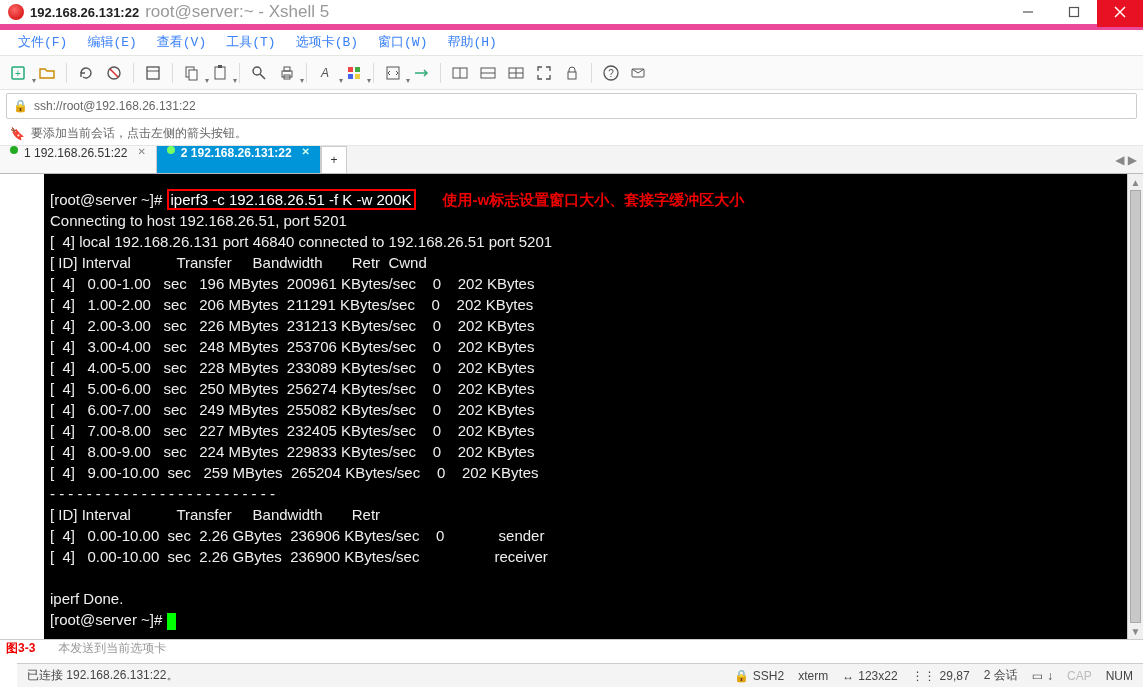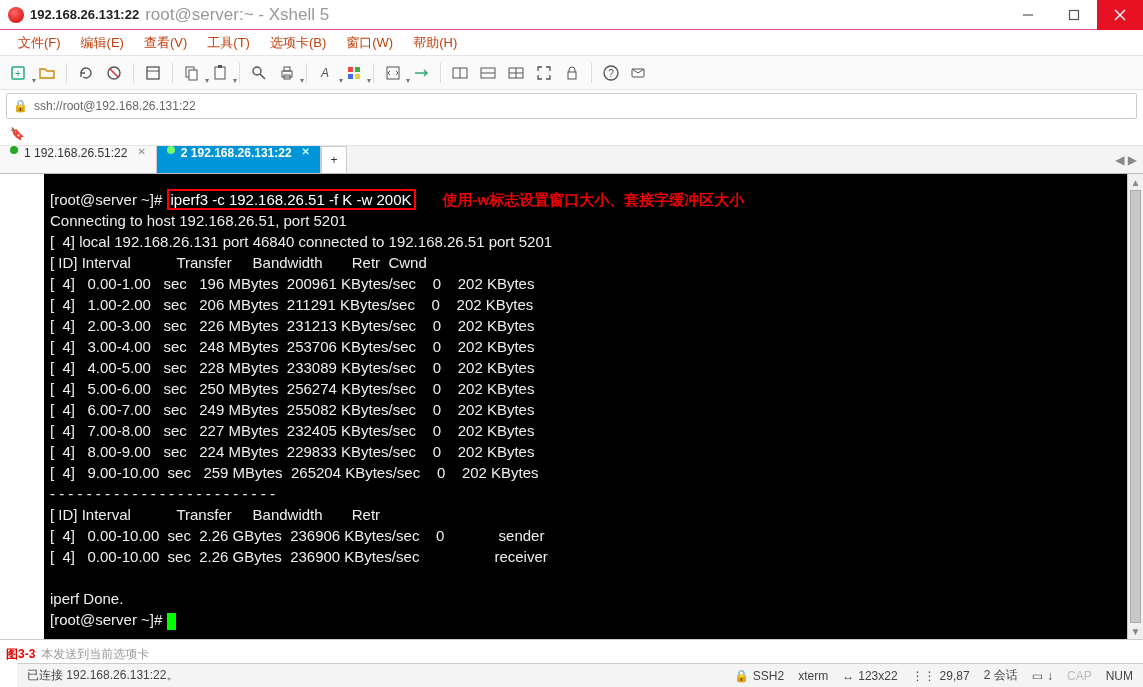--- a/index.html
+++ b/index.html
@@ -1,26 +1,26 @@
 <!DOCTYPE html>
 <html><head>
 <meta charset="utf-8">
 <style>
 * { margin:0; padding:0; box-sizing:border-box; font-family:"Microsoft YaHei","Segoe UI",Tahoma,sans-serif; }
 body { width:1143px; height:687px; background:#fff; font-size:12px; color:#333; display:flex; flex-direction:column; overflow:hidden;}
-.titlebar { height:30px; background:#fff; display:flex; align-items:center; border-bottom:1px solid #ec4899;}
+.titlebar { height:30px; background:#fff; display:flex; align-items:center; border-bottom:6px solid #ec4899;}
 .titlebar .appicon { width:16px; height:16px; margin:0 6px 0 8px; background:radial-gradient(circle at 40% 35%,#f66,#c00); border-radius:50%; }
 .titlebar .title-main { font-weight:bold; color:#222; font-size:13px;}
 .titlebar .title-sub { color:#999; margin-left:6px; font-size:17px;}
 .titlebar .spacer { flex:1; }
 .winbtn { width:46px; height:30px; display:flex; align-items:center; justify-content:center; color:#555;}
 .winbtn.close { background:#e81123; color:#fff;}
 .winbtn svg { width:12px; height:12px;}
 .menubar { height:26px; display:flex; align-items:center; padding:0 8px; gap:0; border-bottom:1px solid #e5e5e5;}
-.menubar .mitem { padding:0 10px; line-height:26px; color:#c2410c; font-size:13px;}
+.menubar .mitem { padding:0 10px; line-height:26px; color:#3b82f6; font-size:13px;font-family:Liberation Mono, monospace;}
 .toolbar { height:34px; display:flex; align-items:center; padding:0 8px; gap:6px; border-bottom:1px solid #e5e5e5; background:#fafafa;}
 .toolbar .ticon { width:22px; height:22px; display:flex; align-items:center; justify-content:center; color:#555; position:relative;}
 .toolbar .ticon svg{width:18px;height:18px;}
 .toolbar .sep { width:1px; height:20px; background:#ddd; margin:0 2px;}
 .toolbar .drop::after{content:"▾";font-size:8px;color:#777;position:absolute;right:-6px;bottom:-1px;}
 .addrbar { height:26px; display:flex; align-items:center; padding:0 6px; border:1px solid #ccc; margin:3px 6px; border-radius:2px; color:#666; gap:6px;}
 .addrbar .lockicon{color:#888;}
 .hintbar { height:24px; display:flex; align-items:center; padding:0 10px; color:#666; gap:6px; border-bottom:1px solid #e5e5e5;}
 .tabstrip { height:28px; display:flex; align-items:stretch; background:#f4f4f4; border-bottom:1px solid #bbb; position:relative;}
 .tabstrip .tab { display:flex; align-items:flex-start; padding:0 10px; gap:6px; border-right:1px solid #ccc; background:#f8f8f8; font-size:12px; color:#333;}
@@ -28,21 +28,21 @@
 .tabstrip .tab.active { background:#0095d9; color:#fff; font-weight:bold;}
 .tabstrip .tab.active .dot{background:#7f6;}
 .tabstrip .tab .x{color:#888;font-size:10px;margin-left:4px;}
 .tabstrip .tab.active .x{color:#cfe;}
 .tabstrip .addtab{width:26px; display:flex;align-items:center;justify-content:center;border:1px solid #ccc;border-bottom:none;background:#fff;margin-left:0;}
 .tabstrip .navarrows{margin-left:auto;display:flex;align-items:center;color:#888;padding:0 6px;gap:4px;}
 .terminal { flex:1; background:#000; color:#eee; font-family:"Courier New",Consolas,monospace; font-size:15px; line-height:19px; padding:16px 6px; white-space:pre; overflow:hidden; position:relative;margin-left:44px;}
 .terminal .cmd { border:2px solid #f00; color:#fff; padding:0 2px;}
 .terminal .note { color:#e00; font-weight:bold;}
 .terminal .cursor { display:inline-block; width:9px; height:17px; background:#0f0; vertical-align:middle;}
-.sendbar { height:24px; display:flex; align-items:flex-end; padding:0 6px; border-top:1px solid #ccc; color:#999; gap:6px;}
+.sendbar { height:24px; display:flex; align-items:flex-start; padding:0 6px; border-top:1px solid #ccc; color:#999; gap:23px;}
 .sendbar .label{color:#e00;font-weight:bold;}
 .statusbar { height:24px; display:flex; align-items:center; padding:0 10px; border-top:1px solid #ccc; background:#f4f4f4; color:#444; font-size:12px; gap:14px;margin-left:17px;}
 .statusbar .spacer{flex:1;}
 .statusbar .seg{display:flex;align-items:center;gap:4px;}
 .scrollbar{position:absolute;right:0;top:0;bottom:0;width:16px;background:#f0f0f0;border-left:1px solid #ccc;display:flex;flex-direction:column;align-items:center;}
 .scrollbar .arrow{height:16px;display:flex;align-items:center;justify-content:center;color:#888;font-size:10px;width:100%;}
 .scrollbar .track{flex:1;width:100%;position:relative;}
 .scrollbar .thumb{position:absolute;left:2px;right:2px;top:0;height:100%;background:#c8c8c8;border:1px solid #aaa;}
 </style>
 </head>
@@ -212,20 +212,21 @@
     </div>
 </div>
 
 <div class="addrbar">
   <span class="lockicon">🔒</span>
   <span>ssh://root@192.168.26.131:22</span>
 </div>
 
 <div class="hintbar">
   <span>🔖</span>
+  <span>要添加当前会话，点击左侧的箭头按钮。</span>
 </div>
 
 <div class="tabstrip">
   <div class="tab">
     <span class="dot"></span>
     <span>1 192.168.26.51:22</span>
     <span class="x">✕</span>
   </div>
   <div class="tab active">
     <span class="dot"></span>

